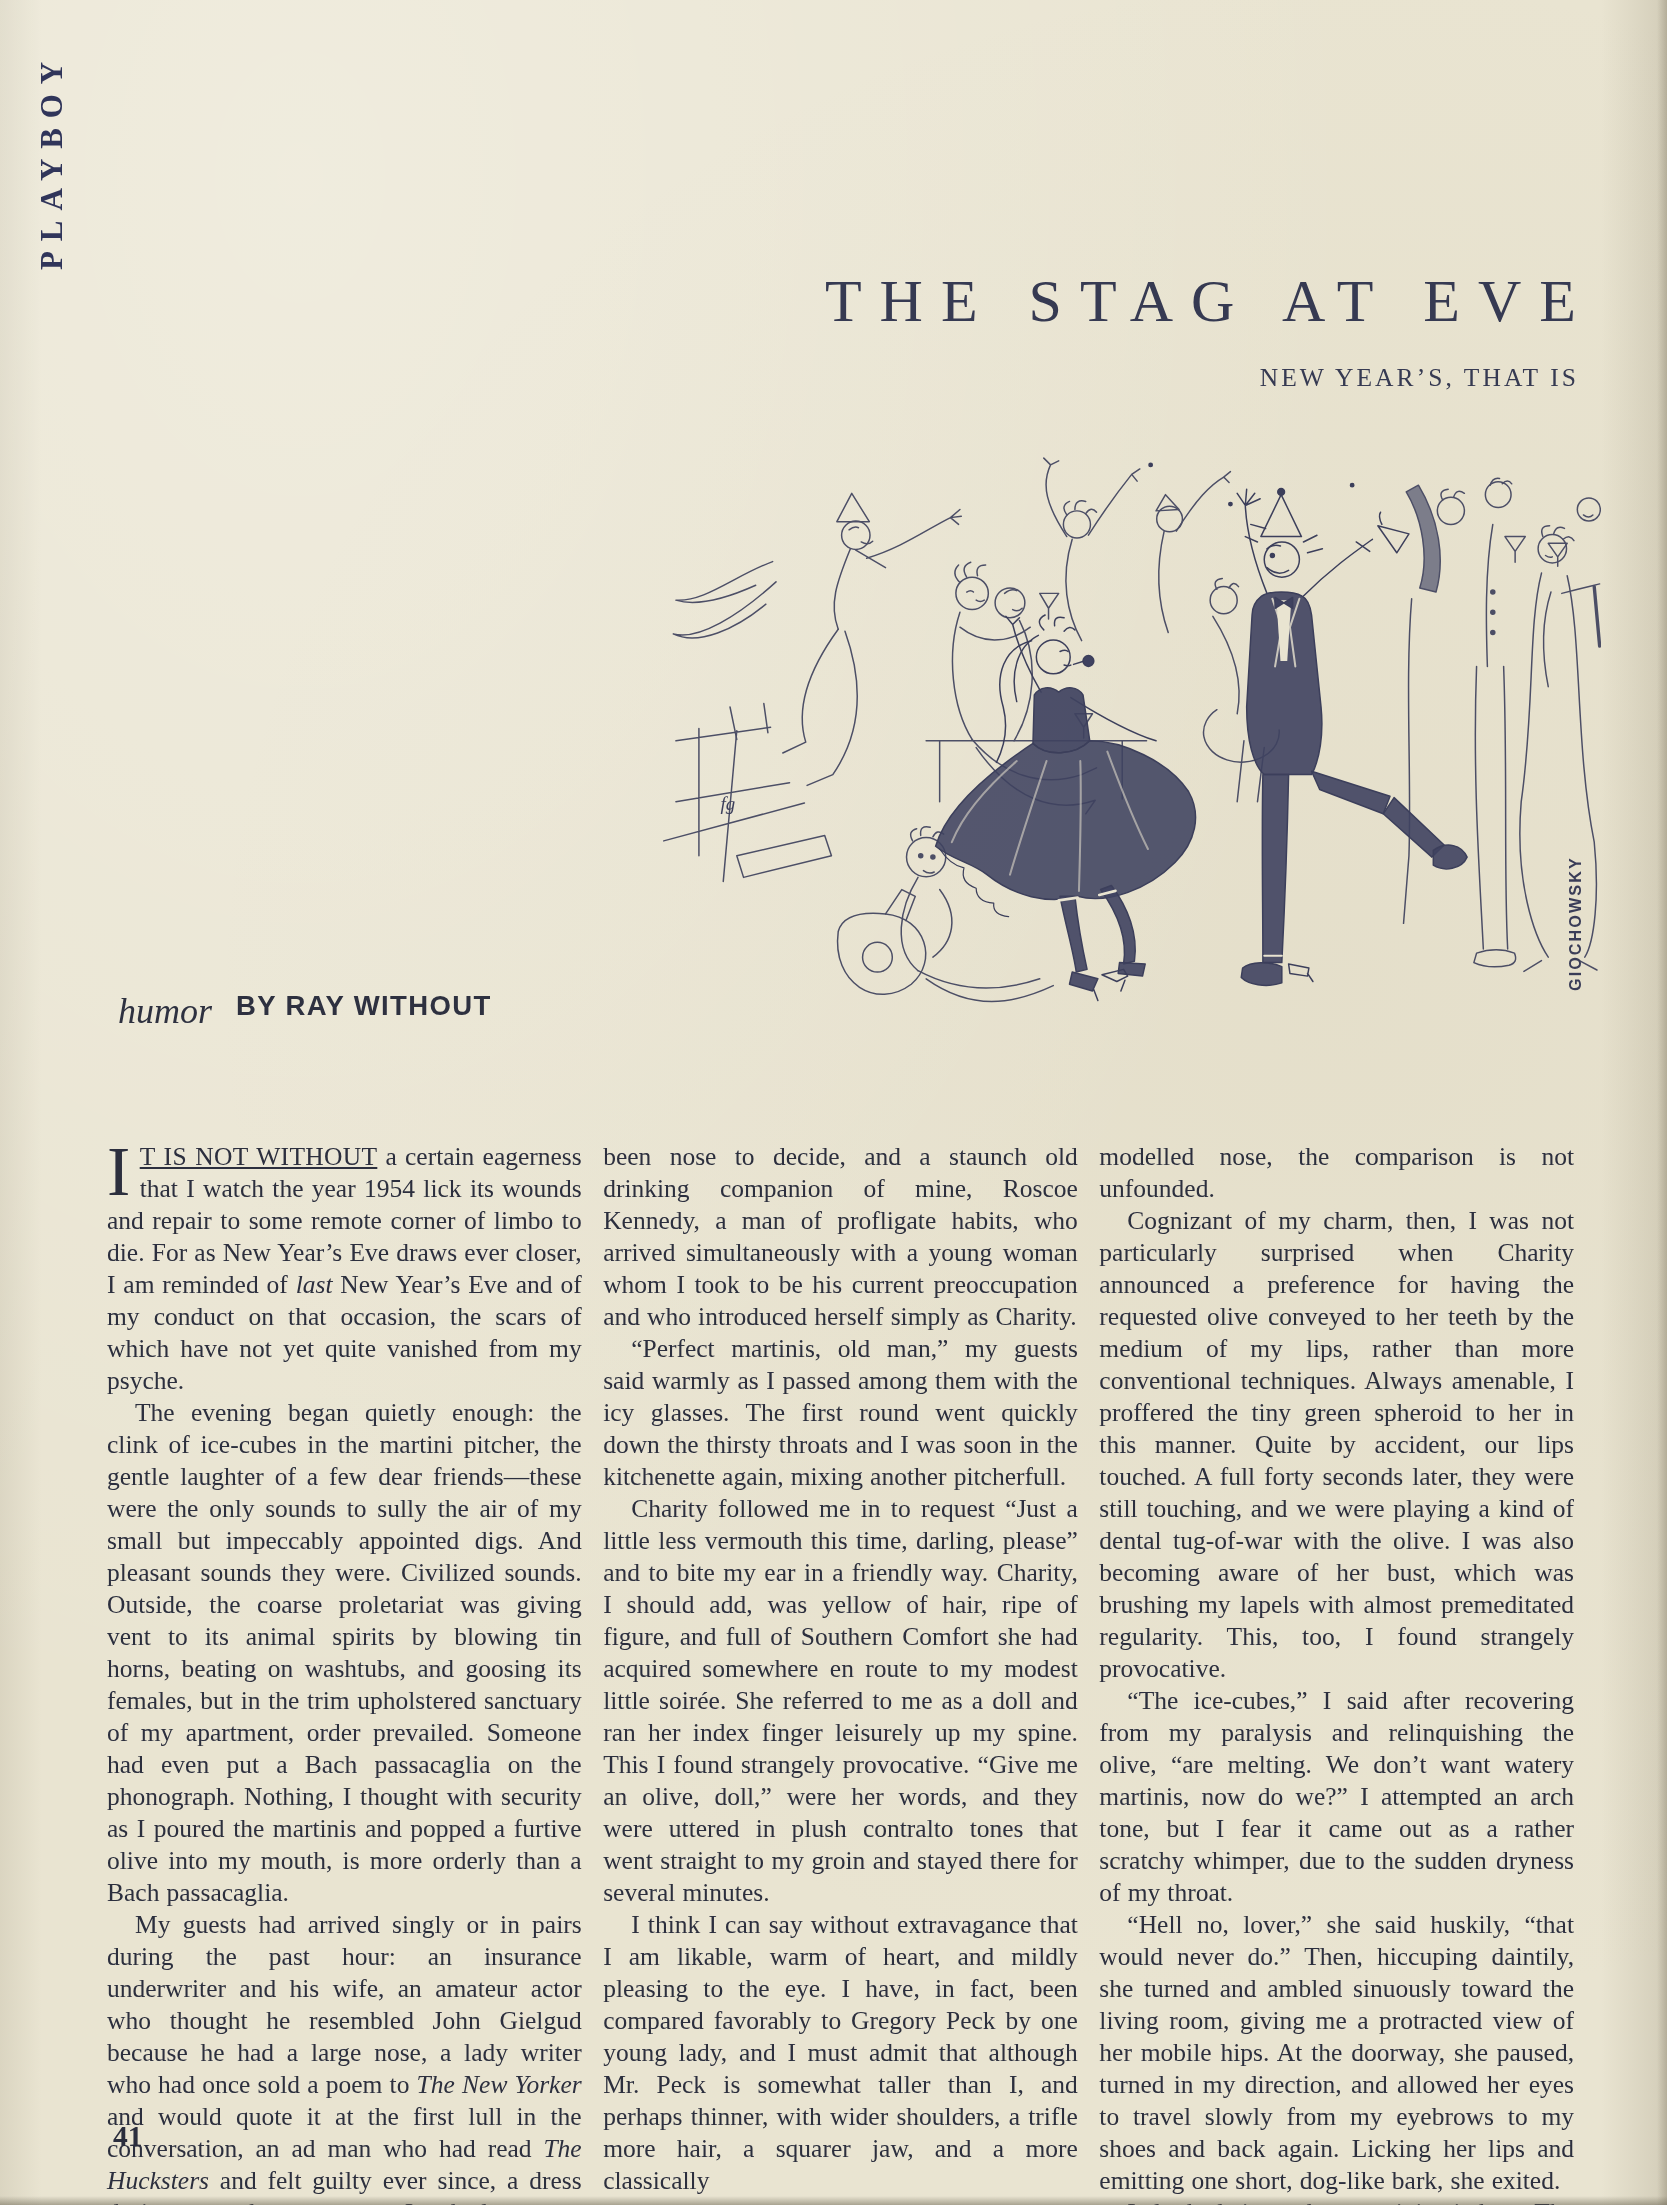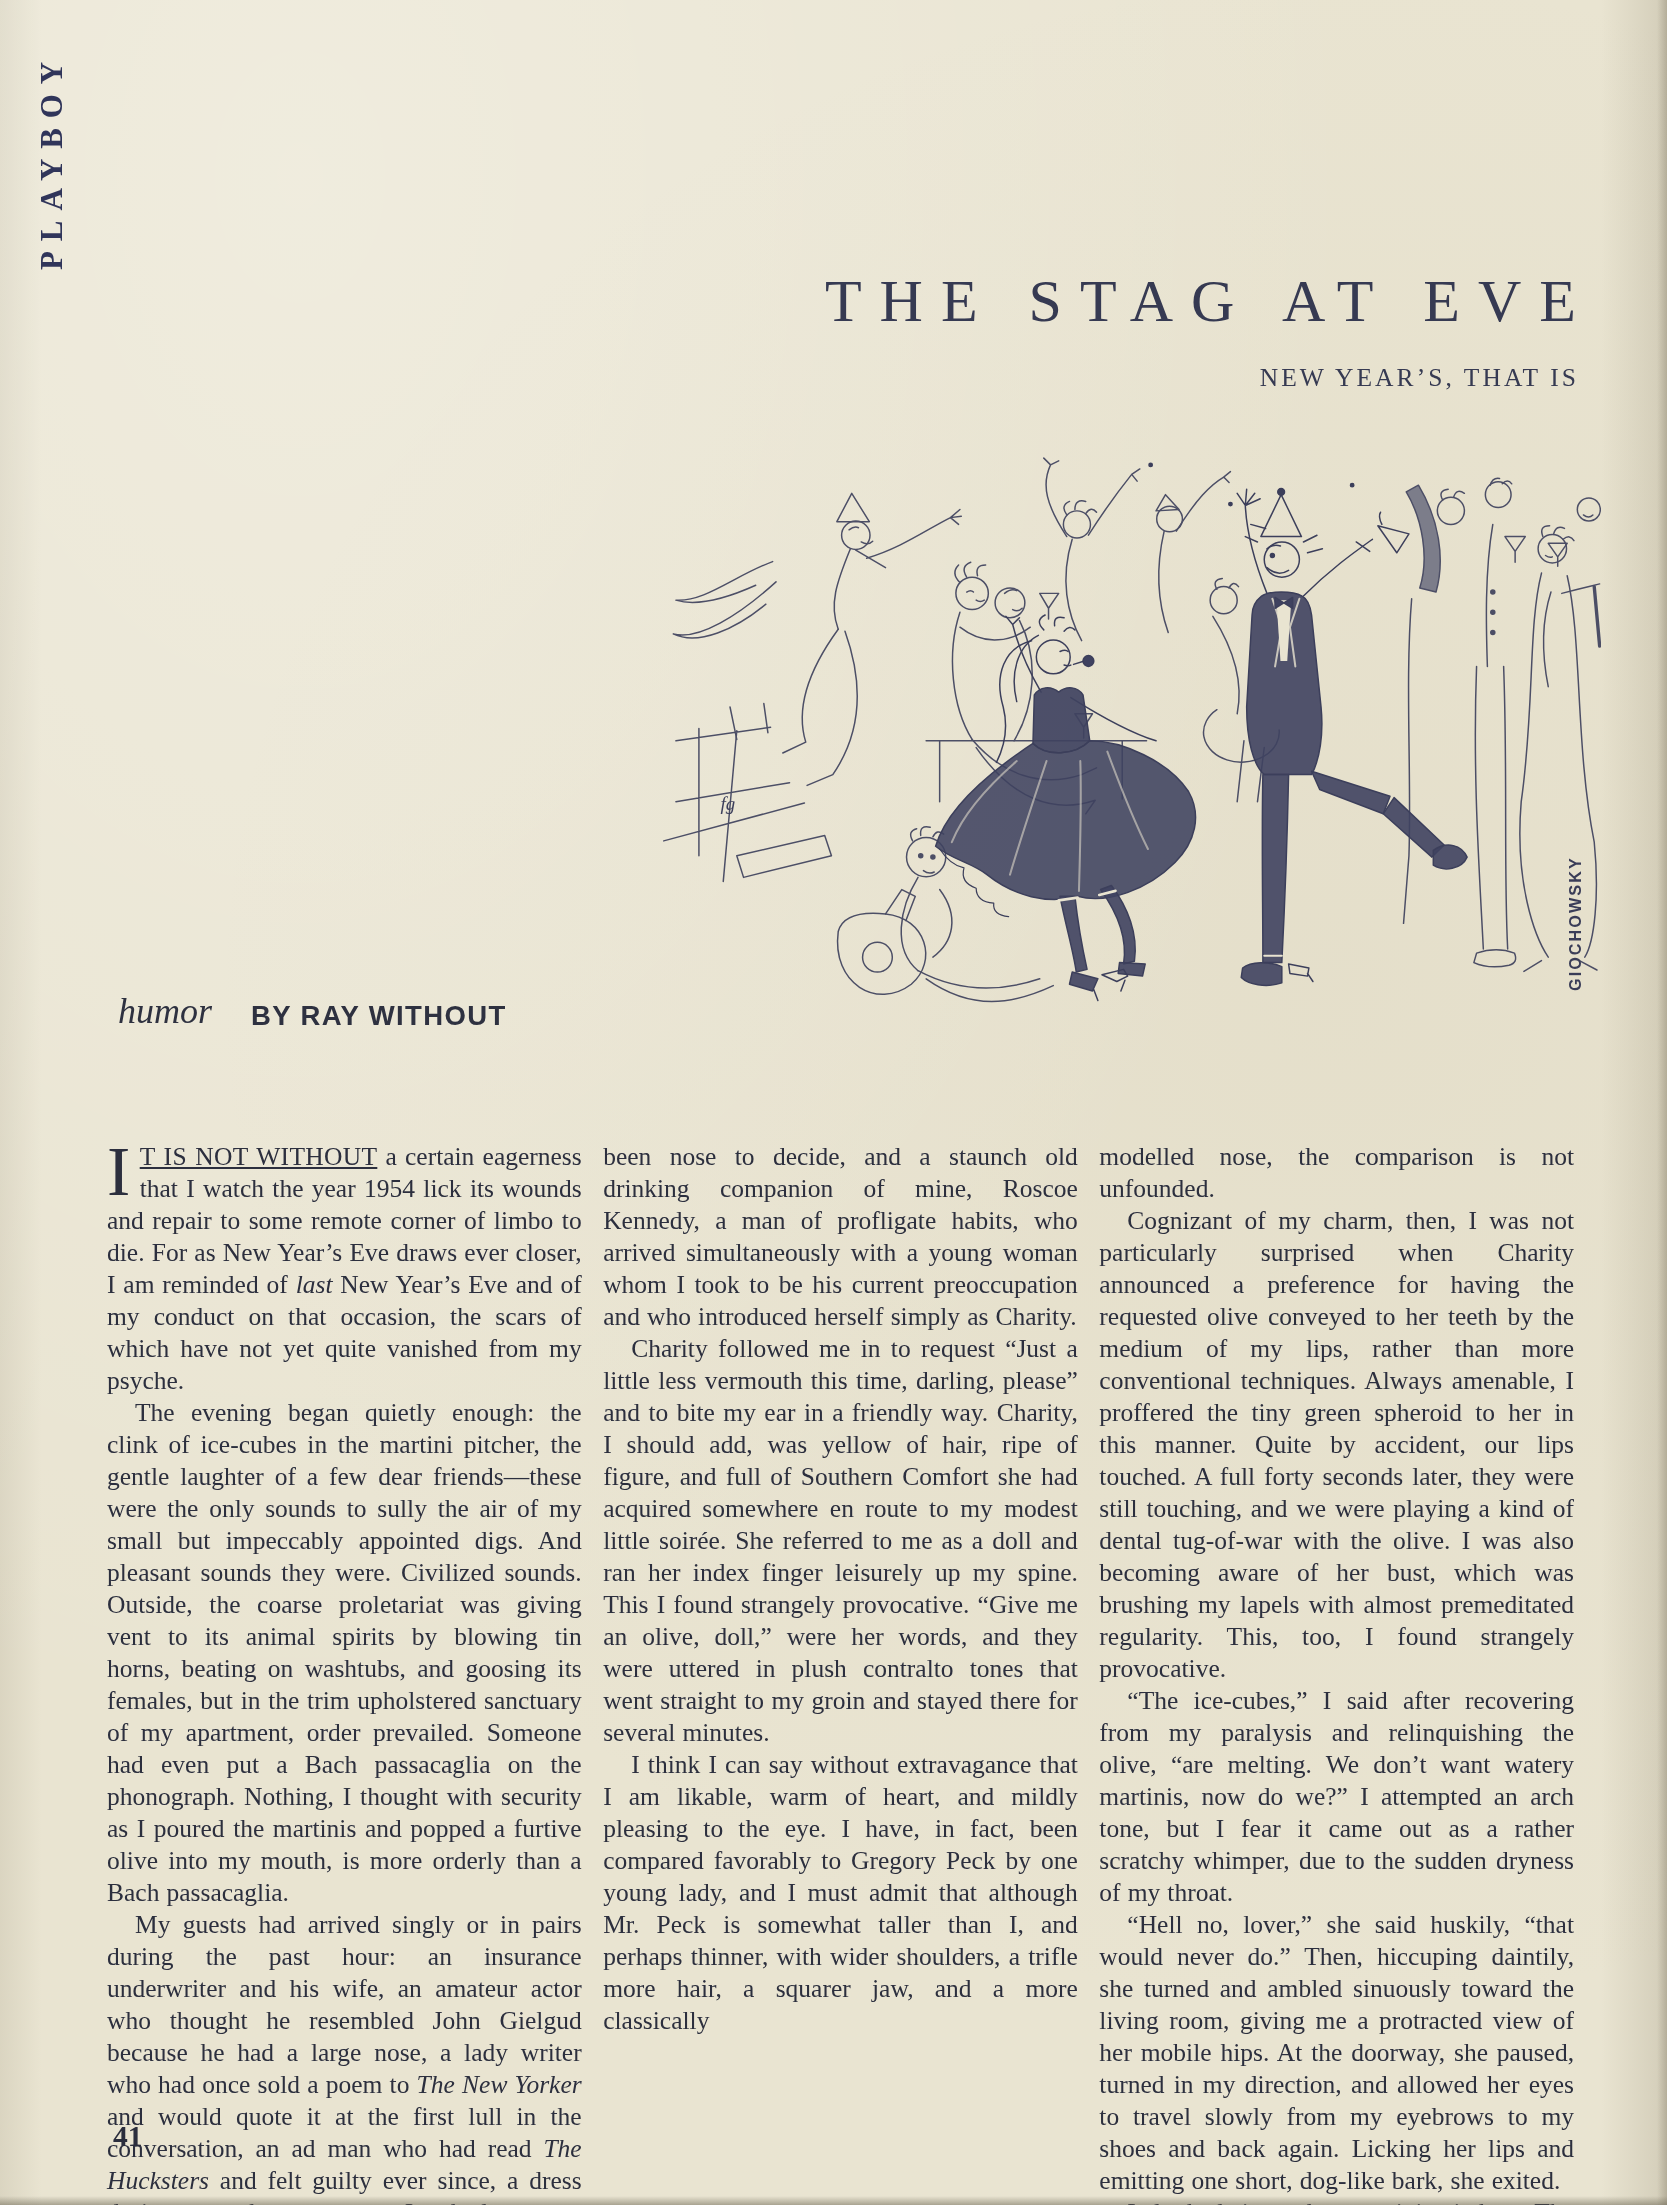--- a/index.html
+++ b/index.html
@@ -31,21 +31,21 @@
     font-family:"Liberation Serif", serif;font-weight:400;font-size:60px;
     letter-spacing:0.30em;color:#363a52;white-space:nowrap;line-height:1;
   }
   .subtitle{
     position:absolute;top:365px;right:89px;
     font-family:Liberation Serif, serif;font-weight:400;font-size:25.5px;
     letter-spacing:0.12em;color:#363a52;white-space:nowrap;line-height:1;
   }
   .kicker{
     position:absolute;left:118px;top:990px;
-    display:flex;align-items:flex-end;gap:39px;white-space:nowrap;
+    display:flex;align-items:flex-start;gap:24px;white-space:nowrap;
   }
   .kicker .humor{font:italic 400 36px "Liberation Serif", serif;color:#2e3140;}
   .kicker .byline{font:700 27.5px "Liberation Sans", sans-serif;letter-spacing:0.05em;color:#2e3140;}
 
   .illus{position:absolute;left:634px;top:420px;width:967px;height:601px;}
 
   .columns{
     position:absolute;left:107px;top:1141px;width:1467px;
     display:flex;gap:21.5px;
   }
@@ -231,20 +231,21 @@
   </div>
 
   <div class="columns">
     <div class="col">
         <p class="para noindent"><span class="dropcap">I</span><span class="leadcaps">T IS NOT WITHOUT</span><span> a certain eagerness that I watch the year 1954 lick its wounds and repair to some remote corner of limbo to die.  For as New Year’s Eve draws ever closer, I am reminded of </span><span class="ital">last</span><span> New Year’s Eve and of my conduct on that occasion, the scars of which have not yet quite vanished from my psyche.</span></p>
         <p class="para"><span>The evening began quietly enough: the clink of ice-cubes in the martini pitcher, the gentle laughter of a few dear friends—these were the only sounds to sully the air of my small but impeccably appointed digs.  And pleasant sounds they were.  Civilized sounds.  Outside, the coarse proletariat was giving vent to its animal spirits by blowing tin horns, beating on washtubs, and goosing its females, but in the trim upholstered sanctuary of my apartment, order prevailed.  Someone had even put a Bach passacaglia on the phonograph.  Nothing, I thought with security as I poured the martinis and popped a furtive olive into my mouth, is more orderly than a Bach passacaglia.</span></p>
         <p class="para cont"><span>My guests had arrived singly or in pairs during the past hour:  an insurance underwriter and his wife, an amateur actor who thought he resembled John Gielgud because he had a large nose, a lady writer who had once sold a poem to </span><span class="ital">The New Yorker</span><span> and would quote it at the first lull in the conversation, an ad man who had read </span><span class="ital">The Hucksters</span><span> and felt guilty ever since, a dress designer whose sex I had never</span></p>
       </div>
     <div class="col">
         <p class="para noindent"><span>been nose to decide, and a staunch old drinking companion of mine, Roscoe Kennedy, a man of profligate habits, who arrived simultaneously with a young woman whom I took to be his current preoccupation and who introduced herself simply as Charity.</span></p>
+        <p class="para"><span>“Perfect martinis, old man,” my guests said warmly as I passed among them with the icy glasses.  The first round went quickly down the thirsty throats and I was soon in the kitchenette again, mixing another pitcherfull.</span></p>
         <p class="para"><span>Charity followed me in to request “Just a little less vermouth this time, darling, please” and to bite my ear in a friendly way.  Charity, I should add, was yellow of hair, ripe of figure, and full of Southern Comfort she had acquired somewhere en route to my modest little soirée.  She referred to me as a doll and ran her index finger leisurely up my spine.  This I found strangely provocative.  “Give me an olive, doll,” were her words, and they were uttered in plush contralto tones that went straight to my groin and stayed there for several minutes.</span></p>
         <p class="para cont"><span>I think I can say without extravagance that I am likable, warm of heart, and mildly pleasing to the eye.  I have, in fact, been compared favorably to Gregory Peck by one young lady, and I must admit that although Mr. Peck is somewhat taller than I, and perhaps thinner, with wider shoulders, a trifle more hair, a squarer jaw, and a more classically</span></p>
       </div>
     <div class="col">
         <p class="para noindent"><span>modelled nose, the comparison is not unfounded.</span></p>
         <p class="para"><span>Cognizant of my charm, then, I was not particularly surprised when Charity announced a preference for having the requested olive conveyed to her teeth by the medium of my lips, rather than more conventional techniques.  Always amenable, I proffered the tiny green spheroid to her in this manner.  Quite by accident, our lips touched.  A full forty seconds later, they were still touching, and we were playing a kind of dental tug-of-war with the olive.  I was also becoming aware of her bust, which was brushing my lapels with almost premeditated regularity.  This, too, I found strangely provocative.</span></p>
         <p class="para"><span>“The ice-cubes,” I said after recovering from my paralysis and relinquishing the olive, “are melting.  We don’t want watery martinis, now do we?”  I attempted an arch tone, but I fear it came out as a rather scratchy whimper, due to the sudden dryness of my throat.</span></p>
         <p class="para"><span>“Hell no, lover,” she said huskily, “that would never do.”  Then, hiccuping daintily, she turned and ambled sinuously toward the living room, giving me a protracted view of her mobile hips.  At the doorway, she paused, turned in my direction, and allowed her eyes to travel slowly from my eyebrows to my shoes and back again.  Licking her lips and emitting one short, dog-like bark, she exited.</span></p>
         <p class="para cont"><span>I looked into the martini pitcher.  The</span></p>
       </div>

